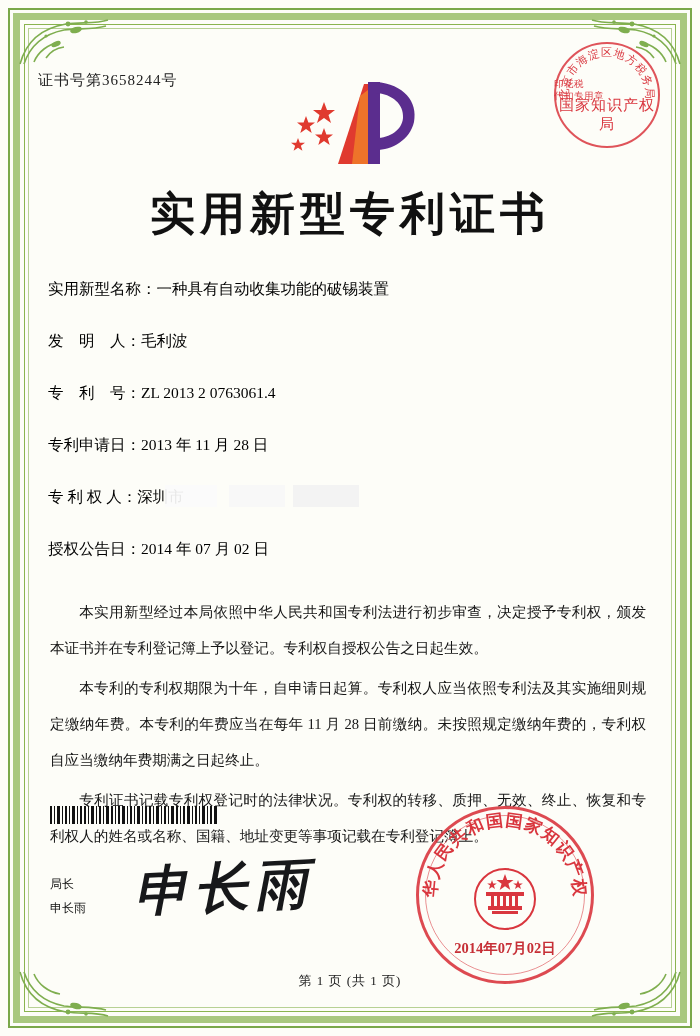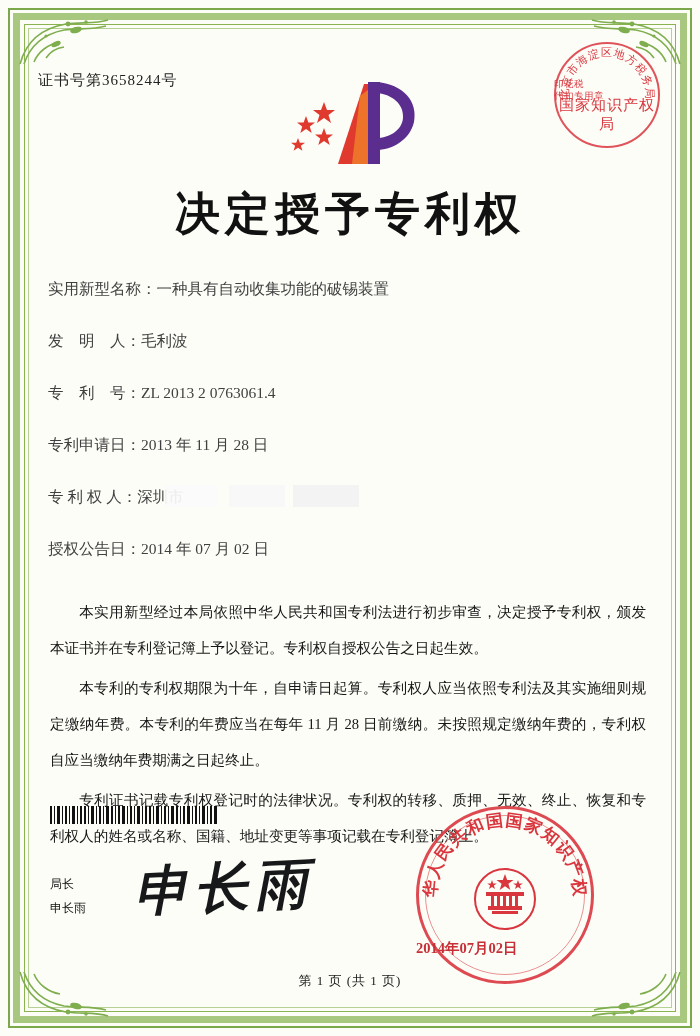--- a/index.html
+++ b/index.html
@@ -162,21 +162,21 @@
   .fields {
     position: absolute;
     left: 14px;
     top: 245px;
     width: 600px;
   }
   .field-row {
     position: relative;
     height: 52px;
     font-size: 15.5px;
-    color: #404040;
+    color: #000000;
     white-space: nowrap;
   }
   .field-label {
     display: inline-block;
   }
   .field-value {
     display: inline-block;
   }
   .redacted-wrap {
     position: relative;
@@ -267,20 +267,21 @@
     left: 50%;
     top: 56px;
     transform: translateX(-50%);
     width: 74px;
     height: 74px;
   }
   .seal-date {
     position: absolute;
     left: 0; right: 0;
     bottom: 26px;
+    text-align: center;
     color: #c62f36;
     font-size: 14.5px;
     letter-spacing: 0px;
     font-weight: bold;
   }
 
   
   .footer {
     position: absolute;
     left: 0; right: 0;
@@ -399,21 +400,21 @@
 
         <g fill="#e03a2f">
           <polygon points="52,26 55,34 63,34 56.5,39 59,47 52,42 45,47 47.5,39 41,34 49,34"></polygon>
           <polygon points="34,40 36.4,46.4 43,46.4 37.8,50.4 39.7,57 34,53 28.3,57 30.2,50.4 25,46.4 31.6,46.4"></polygon>
           <polygon points="52,52 54.4,58.4 61,58.4 55.8,62.4 57.7,69 52,65 46.3,69 48.2,62.4 43,58.4 49.6,58.4"></polygon>
           <polygon points="26,62 27.8,66.8 33,66.8 28.9,69.8 30.4,74.8 26,71.8 21.6,74.8 23.1,69.8 19,66.8 24.2,66.8"></polygon>
         </g>
       </svg>
     </div>
 
-    <div class="title">决定授予专利权</div>
+    <div class="title">实用新型专利证书</div>
 
     <div class="fields">
 
       <div class="field-row">
         <span class="field-label">实用新型名称：</span><span class="field-value">一种具有自动收集功能的破锡装置</span>
       </div>
 
       <div class="field-row">
         <span class="field-label">发　明　人：</span><span class="field-value">毛利波</span>
       </div>

